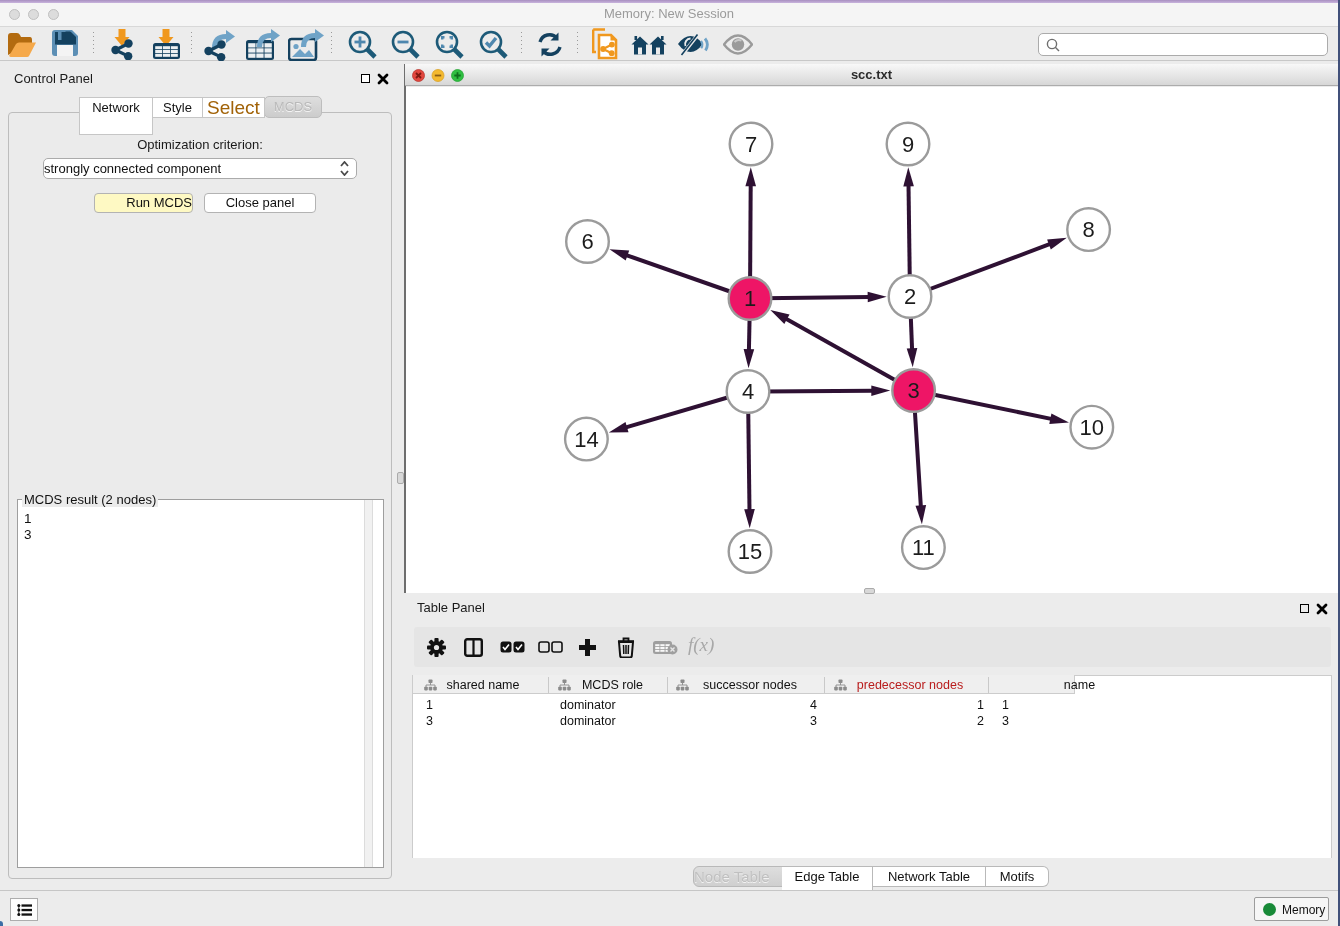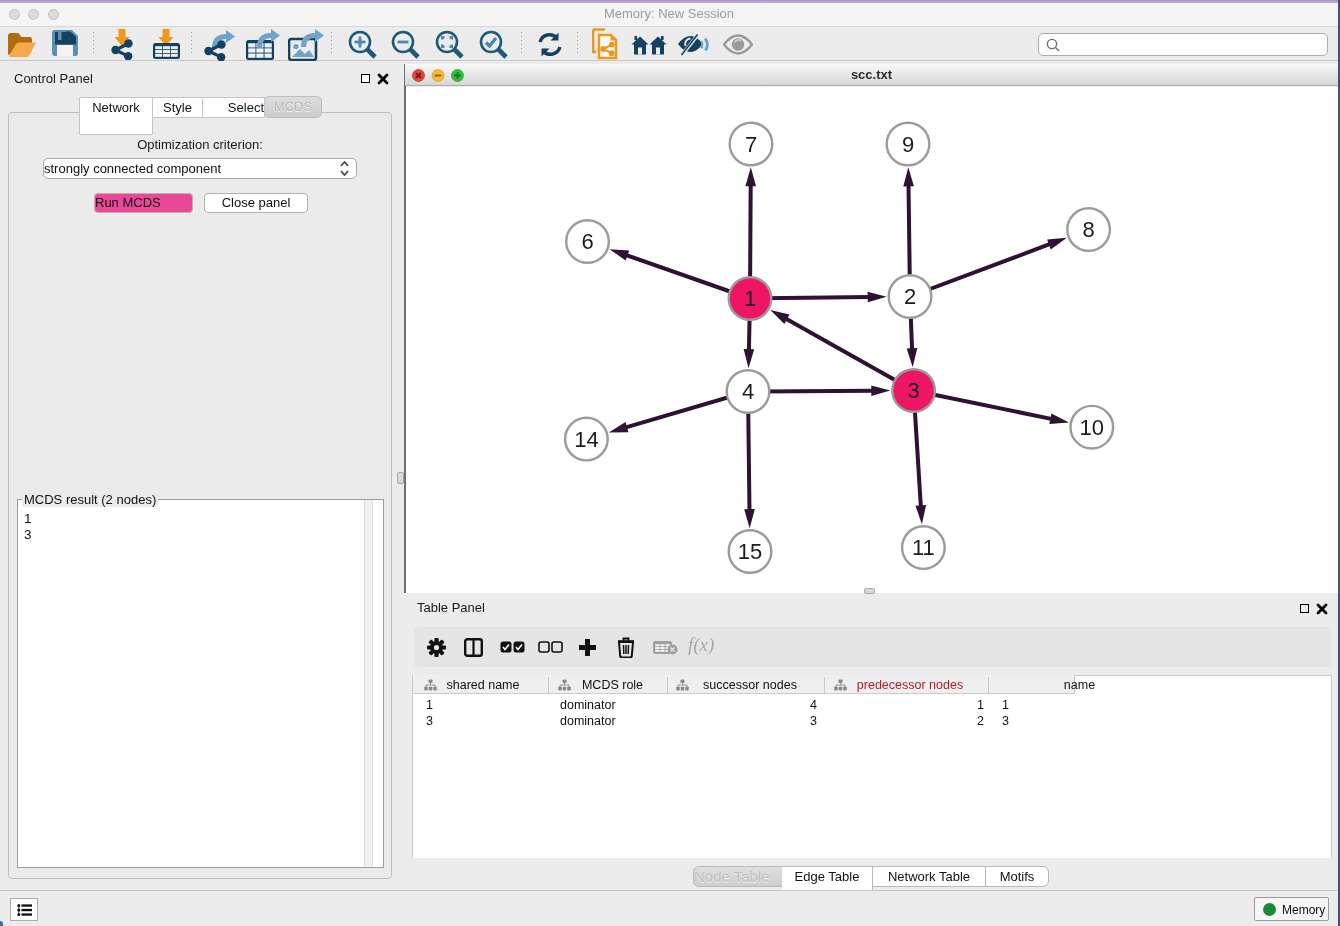--- a/index.html
+++ b/index.html
@@ -153,30 +153,30 @@
 <div class="abs" style="left:361px;top:74px;width:9px;height:9px;border:1.6px solid #000;background:#fff"></div>
 <svg class="abs" style="left:377px;top:73px" width="12" height="12" viewBox="0 0 12 12">
     <path d="M2 2 L10 10 M10 2 L2 10" stroke="#000" stroke-width="2.8" stroke-linecap="round"></path>
   </svg>
 
 <div class="abs" style="left:8px;top:112px;width:384px;height:767px;background:#ebebeb;border:1px solid #bdbdbd;border-radius:4px"></div>
 
 <div class="abs" style="left:264px;top:96px;width:58px;height:22px;background:linear-gradient(#dedede,#cccccc);border:1px solid #bdbdbd;border-radius:5px"></div>
 <div class="abs" style="left:79px;top:97px;width:74px;height:38px;background:#fff;border:1px solid #c6c6c6;text-align:center;font-size:13px;line-height:19px;color:#111">Network</div>
 <div class="abs" style="left:153px;top:97px;width:50px;height:21px;background:#fff;border:1px solid #c6c6c6;border-left:none;text-align:center;font-size:13px;line-height:19px;color:#111">Style</div>
-<div class="abs" style="left:203px;top:97px;width:62px;height:21px;background:#fff;border:1px solid #c6c6c6;border-left:none;text-align:right;font-size:13px;line-height:19px;color:#0f172a">Select</div>
+<div class="abs" style="left:203px;top:97px;width:62px;height:21px;background:#fff;border:1px solid #c6c6c6;border-left:none;text-align:center;font-size:19px;line-height:19px;color:#a16207">Select</div>
 <div class="abs" style="left:264px;top:97px;width:58px;height:21px;text-align:center;font-size:13px;line-height:19px;color:#b9b9b9;text-shadow:0 1px 0 #f4f4f4">MCDS</div>
 
 <div class="abs" style="left:8px;top:137px;width:384px;text-align:center;font-size:13px;color:#1a1a1a">Optimization criterion:</div>
 <div class="abs" style="left:43px;top:158px;width:314px;height:21px;background:#fff;border:1px solid #ababab;border-radius:5px;font-size:13px;line-height:19px;color:#111;">strongly connected component</div>
 <svg class="abs" style="left:339px;top:161px" width="11" height="15" viewBox="0 0 11 15">
     <path d="M2 5 L5.5 1 L9 5 M2 10 L5.5 14 L9 10" fill="none" stroke="#4a4a4a" stroke-width="1.8"></path>
   </svg>
-<div class="abs" style="left:94px;top:193px;width:99px;height:20px;background:#ec4899;border:1px solid #b3b3b3;border-radius:4px;text-align:left;font-size:13px;line-height:18px;color:#111">Run MCDS</div>
-<div class="abs" style="left:204px;top:193px;width:104px;height:20px;background:#fff;border:1px solid #b3b3b3;border-radius:4px;text-align:center;font-size:13px;line-height:18px;color:#111">Close panel</div>
+<div class="abs" style="left:94px;top:193px;width:99px;height:20px;background:#fef9c3;border:1px solid #b3b3b3;border-radius:4px;text-align:right;font-size:13px;line-height:18px;color:#111">Run MCDS</div>
+<div class="abs" style="left:204px;top:193px;width:112px;height:20px;background:#fff;border:1px solid #b3b3b3;border-radius:4px;text-align:center;font-size:13px;line-height:18px;color:#111">Close panel</div>
 
 <div class="abs" style="left:17px;top:499px;width:367px;height:369px;background:#fff;border:1px solid #9e9e9e"></div>
 <div class="abs" style="left:364px;top:500px;width:9px;height:367px;background:#f1f1f1;border-left:1px solid #dcdcdc;border-right:1px solid #dcdcdc"></div>
 <div class="abs" style="left:22px;top:492px;font-size:13px;color:#111;background:#ebebeb;padding:0 2px">MCDS result (2 nodes)</div>
 <div class="abs" style="left:24px;top:511px;font-size:13.5px;color:#111;line-height:16px">1<br>3</div>
 
 <div class="abs" style="left:397px;top:472px;width:7px;height:12px;background:#d8d8d8;border:1px solid #ababab;border-radius:2px"></div>
 
 <div class="abs" style="left:404px;top:64px;width:1.5px;height:529px;background:#6e6e6e"></div>
 <div class="abs" style="left:405px;top:64px;width:933px;height:22px;background:linear-gradient(#f8f8f8,#d7d7d7);border-bottom:1px solid #acacac"></div>

